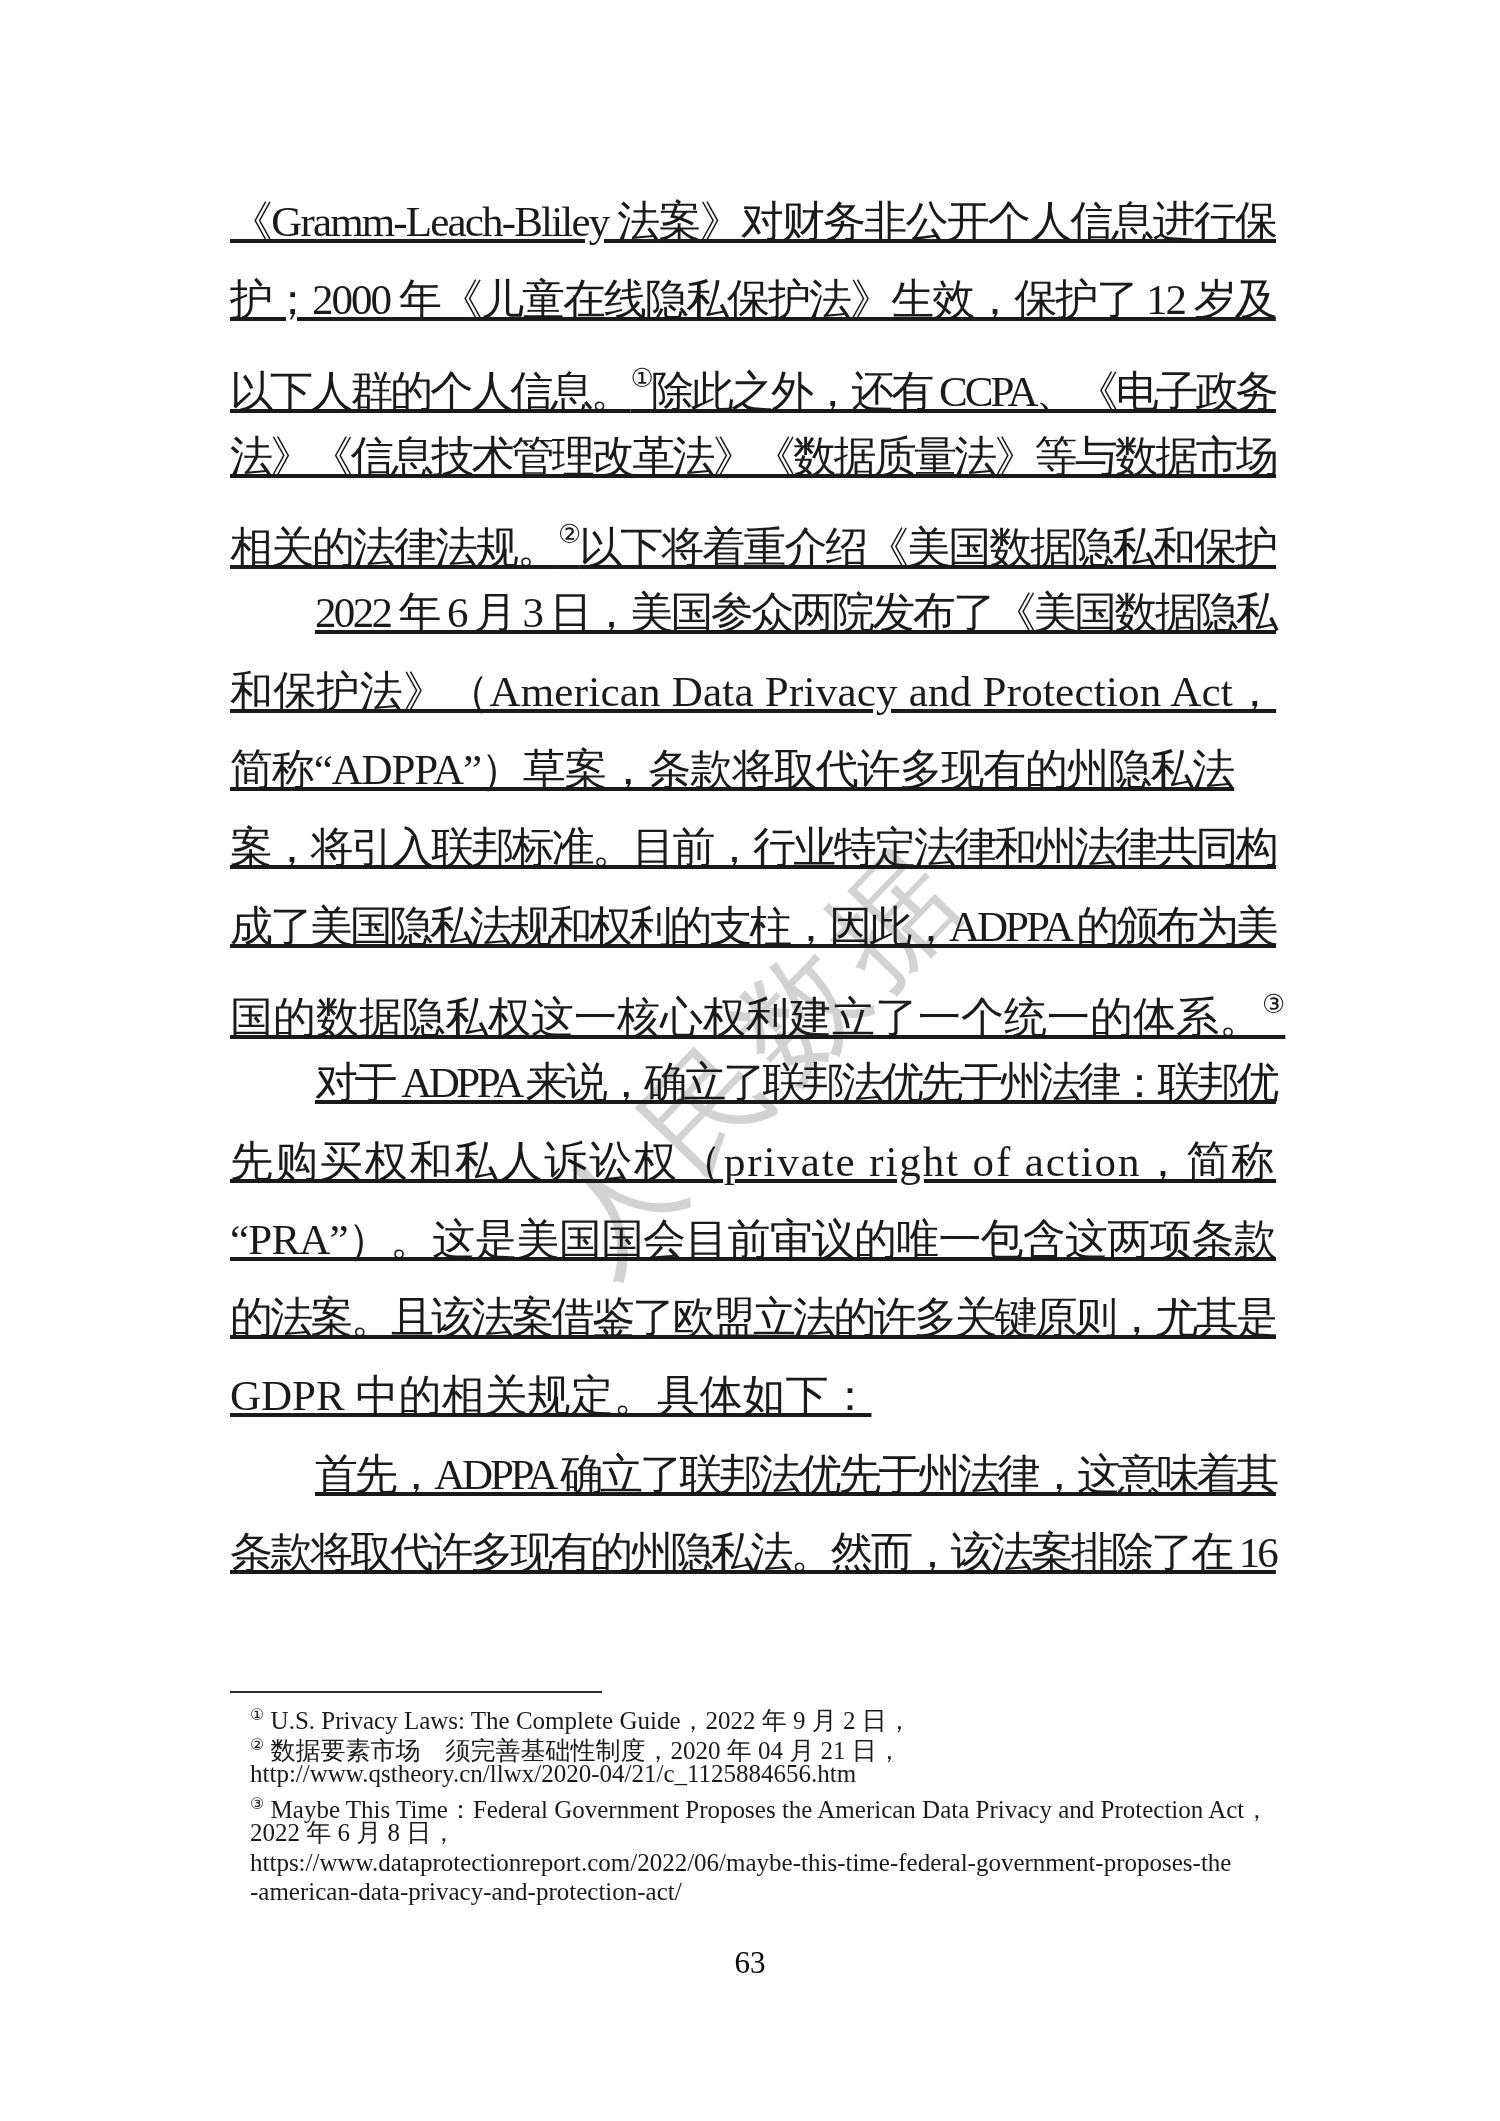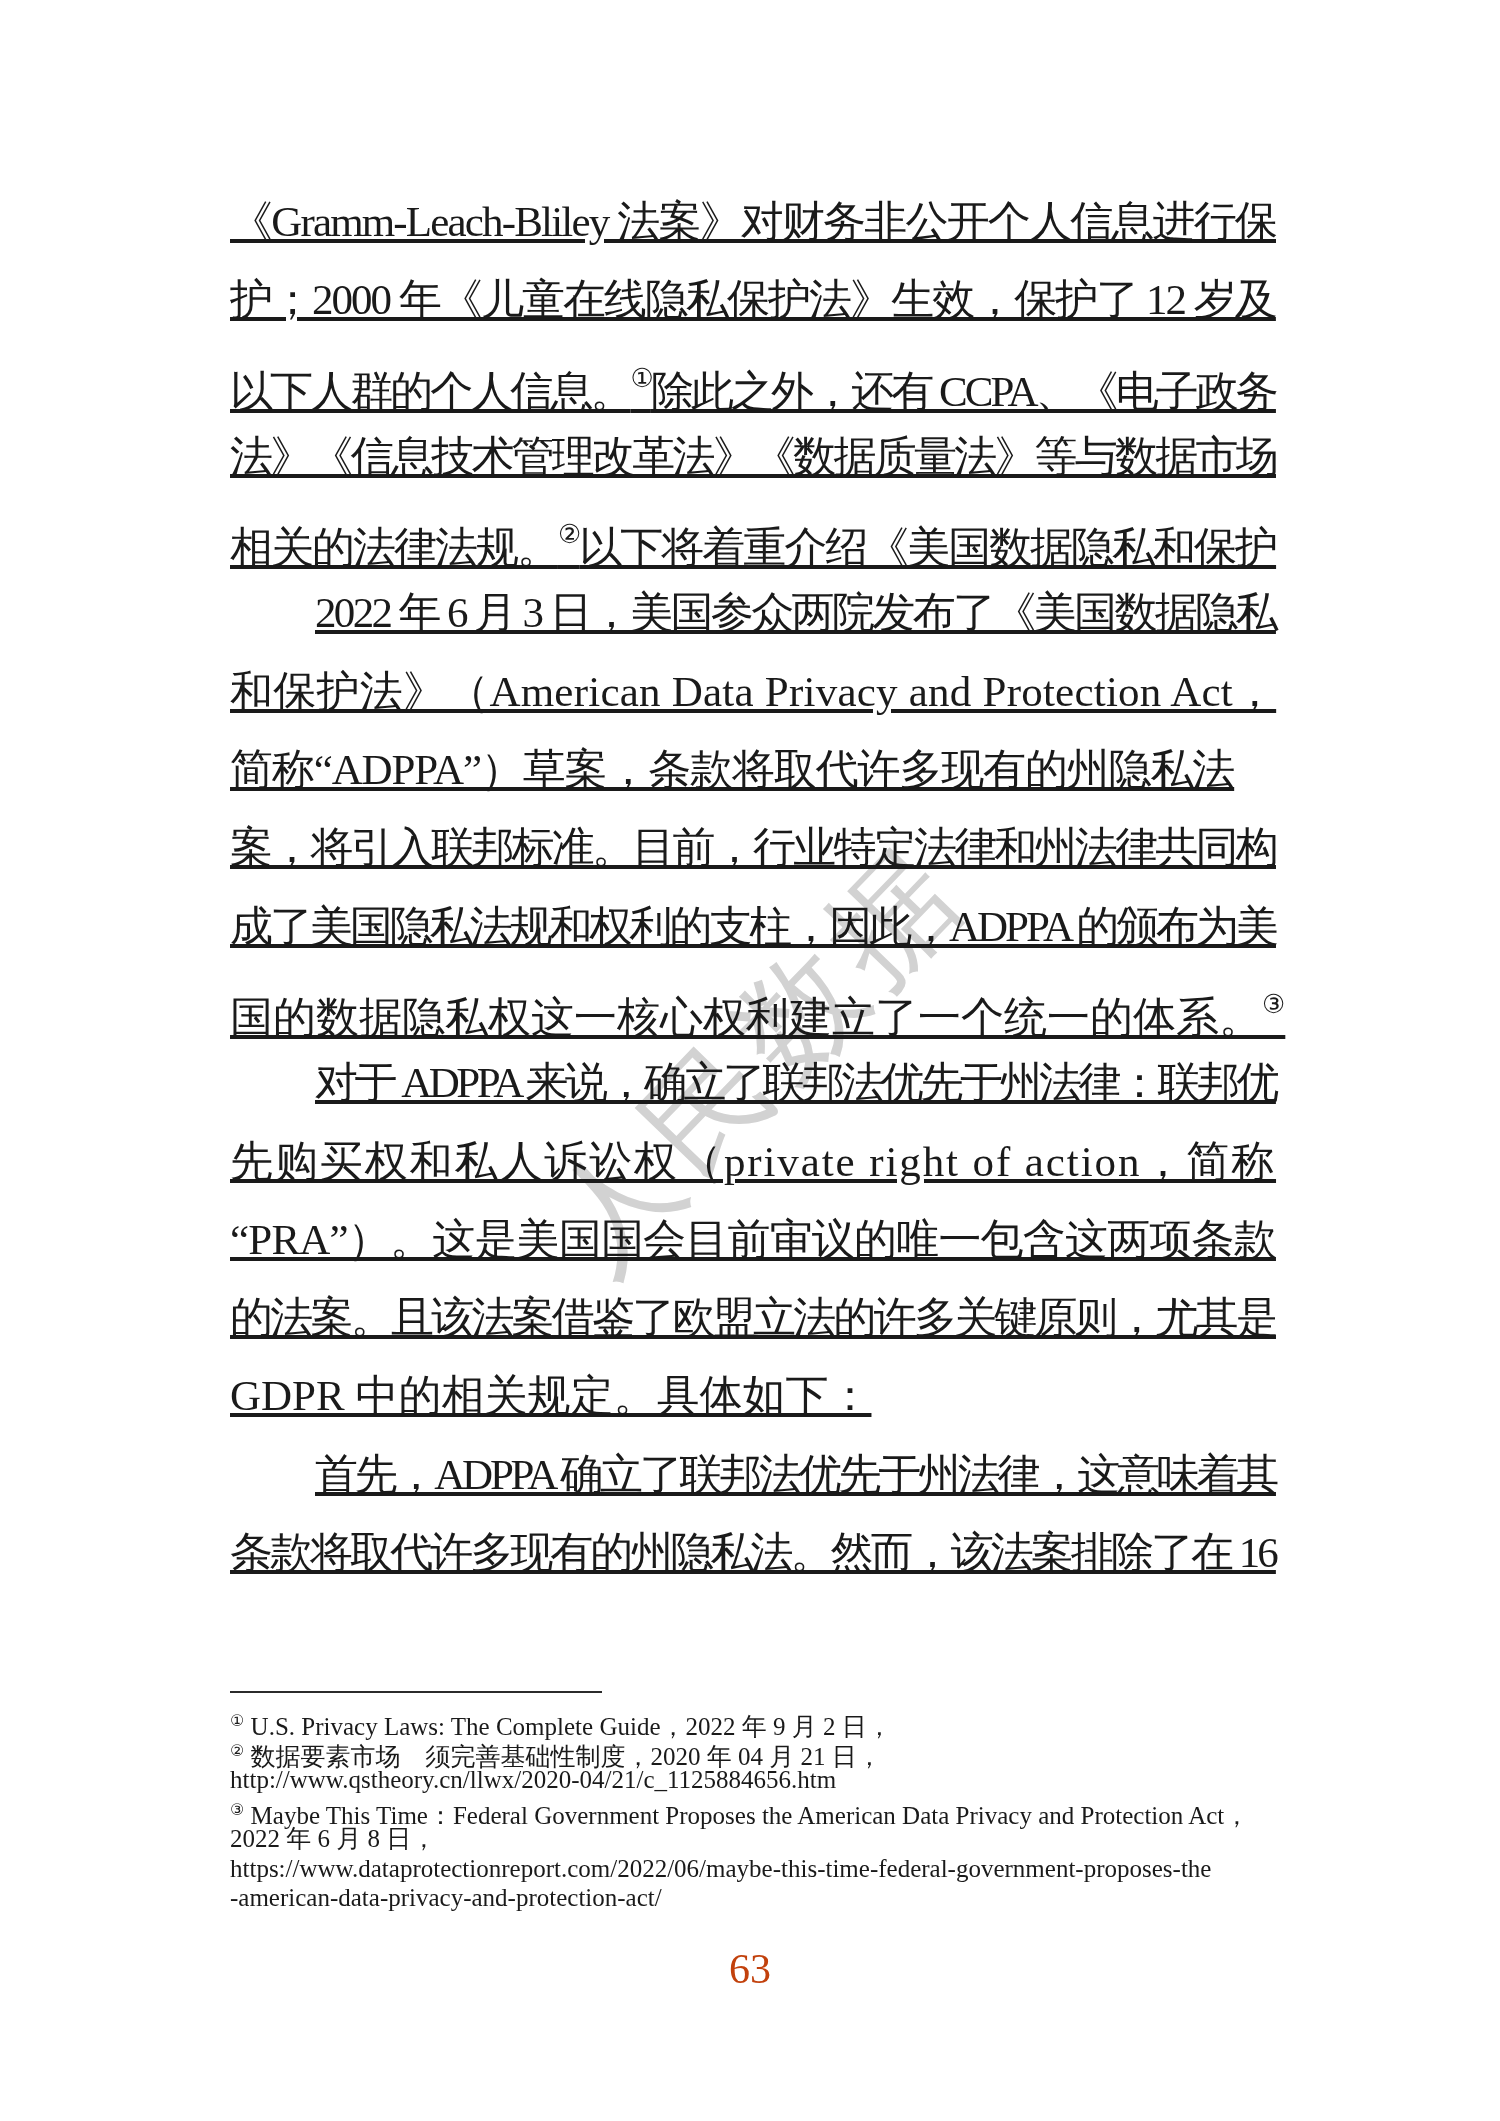--- a/index.html
+++ b/index.html
@@ -22,25 +22,25 @@
   .line.indent{text-indent:85px;}
   .sup{font-size:26px;vertical-align:19px;}
   .fnsep{
     position:absolute;left:230px;top:1691px;width:372px;height:0;
     border-top:2px solid #2b2b2b;z-index:1;
   }
   .footnotes{
     position:absolute;left:230px;top:1702px;width:1046px;z-index:1;
     font-size:25px;
   }
-  .fline{height:29.5px;line-height:37px;white-space:nowrap;}
+  .fline{height:29.5px;line-height:26px;white-space:nowrap;margin-left:20px;}
   .fsup{font-size:16px;vertical-align:9px;}
   .pagenum{
     position:absolute;left:0;top:1945px;width:1500px;text-align:center;
-    font-size:42px;z-index:1;color:#c2410c;
+    font-size:31px;z-index:1;color:#000000;
   }
 </style>
 </head>
 <body>
 
 <div class="page">
   <div class="watermark">人民数据</div>
   <div class="body-text" id="body-text">
       <div>
         <div class="line" style="letter-spacing: -1.83px;"><span>《Gramm-Leach-Bliley 法案》对财务非公开个人信息进行保</span></div>

